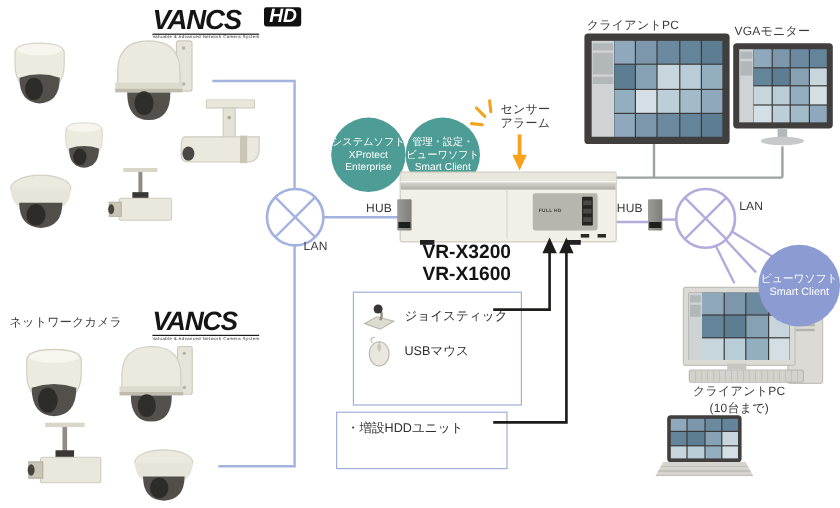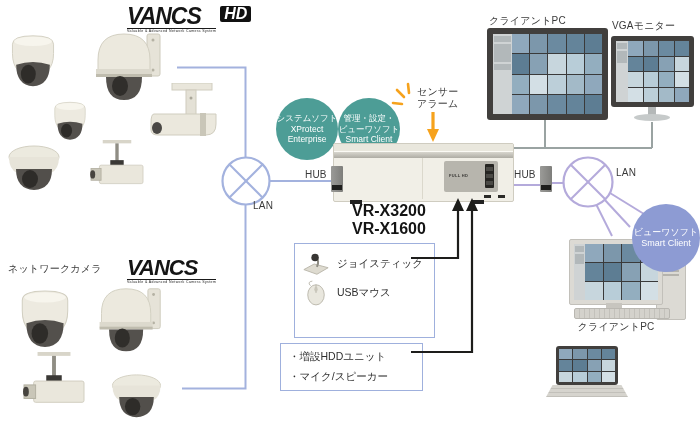--- a/index.html
+++ b/index.html
@@ -320,20 +320,21 @@
           <div style="background: rgb(184, 205, 216);"></div>
           <div style="background: rgb(147, 174, 191);"></div>
           <div style="background: rgb(211, 223, 229);"></div>
         </div>
     </div>
   </div>
   <div class="abs" style="left:606px;top:303px;width:16px;height:5px;background:#c7c5bf;z-index:2;"></div>
   <div class="abs" style="left:574px;top:308px;width:94px;height:9px;background:repeating-linear-gradient(90deg,#d4d2cc 0 4px,#c3c1bb 4px 5px);border-radius:2px;z-index:2;border:1px solid #b9b7b1;"></div>
   <div class="abs jp lbl" style="left:560px;top:320px;width:112px;text-align:center;line-height:1.35;">
     <div>クライアントPC</div>
+    <div>(10台まで)</div>
   </div>
 
   <div class="abs monitor-frame" style="left:556px;top:346px;width:62px;height:39px;border-width:0;">
     <div class="screen" style="left:3px;top:3px;right:3px;bottom:3px;">
       <div class="cam-grid" style="display: grid; grid-template-columns: repeat(4, 1fr); gap: 1px;">
           <div style="background: rgb(143, 168, 188);"></div>
           <div style="background: rgb(124, 151, 171);"></div>
           <div style="background: rgb(107, 138, 160);"></div>
           <div style="background: rgb(100, 132, 154);"></div>
           <div style="background: rgb(100, 132, 154);"></div>
@@ -368,21 +369,20 @@
           <line x1="12" y1="5" x2="12" y2="14" stroke="#b9b6aa"></line>
           <ellipse cx="12" cy="10" rx="1.8" ry="3" fill="#c9c6ba"></ellipse>
         </svg>
       </span>
       <span class="p-label">USBマウス</span>
     </div>
   </div>
 
   <div class="abs info-box" style="left:280px;top:343px;width:141px;height:46px;">
     <div class="x-row">・増設HDDユニット</div>
-    <div class="x-row">・マイク/スピーカー</div>
   </div>
 
   <svg class="overlay" id="lines-front">
     <g stroke="#1d1d1b" stroke-width="2.2" fill="none">
       <path d="M411 258 H458 V209"></path>
       <path d="M411 352 H472 V209"></path>
     </g>
     <polygon points="452,211 464,211 458,198" fill="#1d1d1b"></polygon>
     <polygon points="466,211 478,211 472,198" fill="#1d1d1b"></polygon>
     <g>

